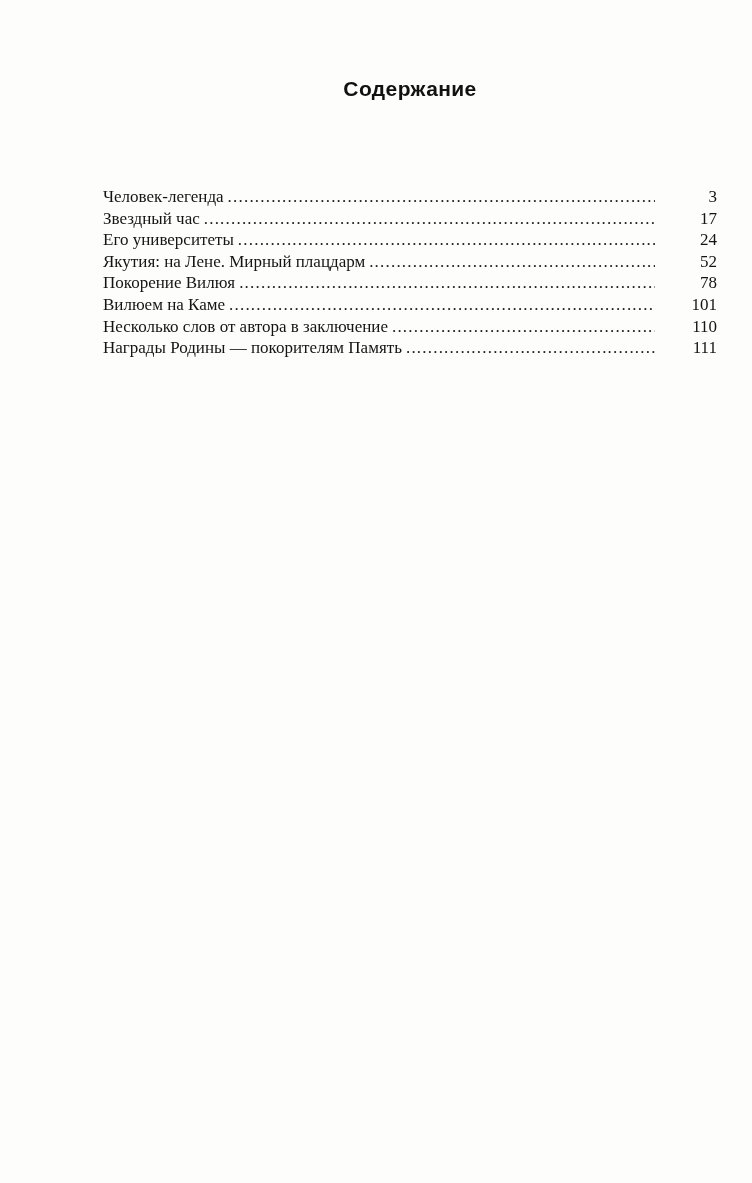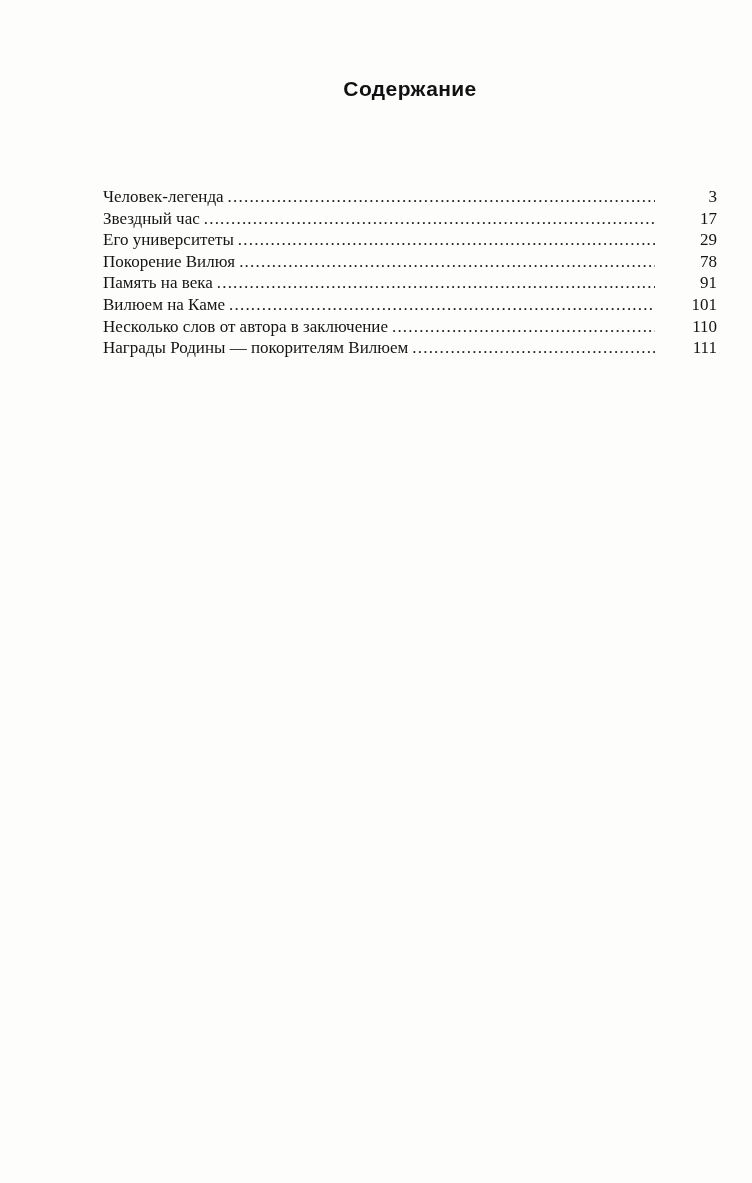--- a/index.html
+++ b/index.html
@@ -83,52 +83,52 @@
 
       <div class="toc-row">
         <span class="toc-title">Звездный час</span>
         <span class="toc-dots"></span>
         <span class="toc-page">17</span>
       </div>
 
       <div class="toc-row">
         <span class="toc-title">Его университеты</span>
         <span class="toc-dots"></span>
-        <span class="toc-page">29</span>
+        <span class="toc-page">24</span>
       </div>
 
 
 
+      <div class="toc-row">
+        <span class="toc-title">Якутия: на Лене. Мирный плацдарм</span>
+        <span class="toc-dots"></span>
+        <span class="toc-page">52</span>
+      </div>
 
 
       <div class="toc-row">
         <span class="toc-title">Покорение Вилюя</span>
         <span class="toc-dots"></span>
         <span class="toc-page">78</span>
       </div>
 
-      <div class="toc-row">
-        <span class="toc-title">Память на века</span>
-        <span class="toc-dots"></span>
-        <span class="toc-page">91</span>
-      </div>
 
       <div class="toc-row">
         <span class="toc-title">Вилюем на Каме</span>
         <span class="toc-dots"></span>
         <span class="toc-page">101</span>
       </div>
 
       <div class="toc-row">
         <span class="toc-title">Несколько слов от автора в заключение</span>
         <span class="toc-dots"></span>
         <span class="toc-page">110</span>
       </div>
 
       <div class="toc-row">
-        <span class="toc-title">Награды Родины — покорителям Вилюем</span>
+        <span class="toc-title">Награды Родины — покорителям Память</span>
         <span class="toc-dots"></span>
         <span class="toc-page">111</span>
       </div>
 
     </div>
   </div>
 </div>
 
 </body></html>

